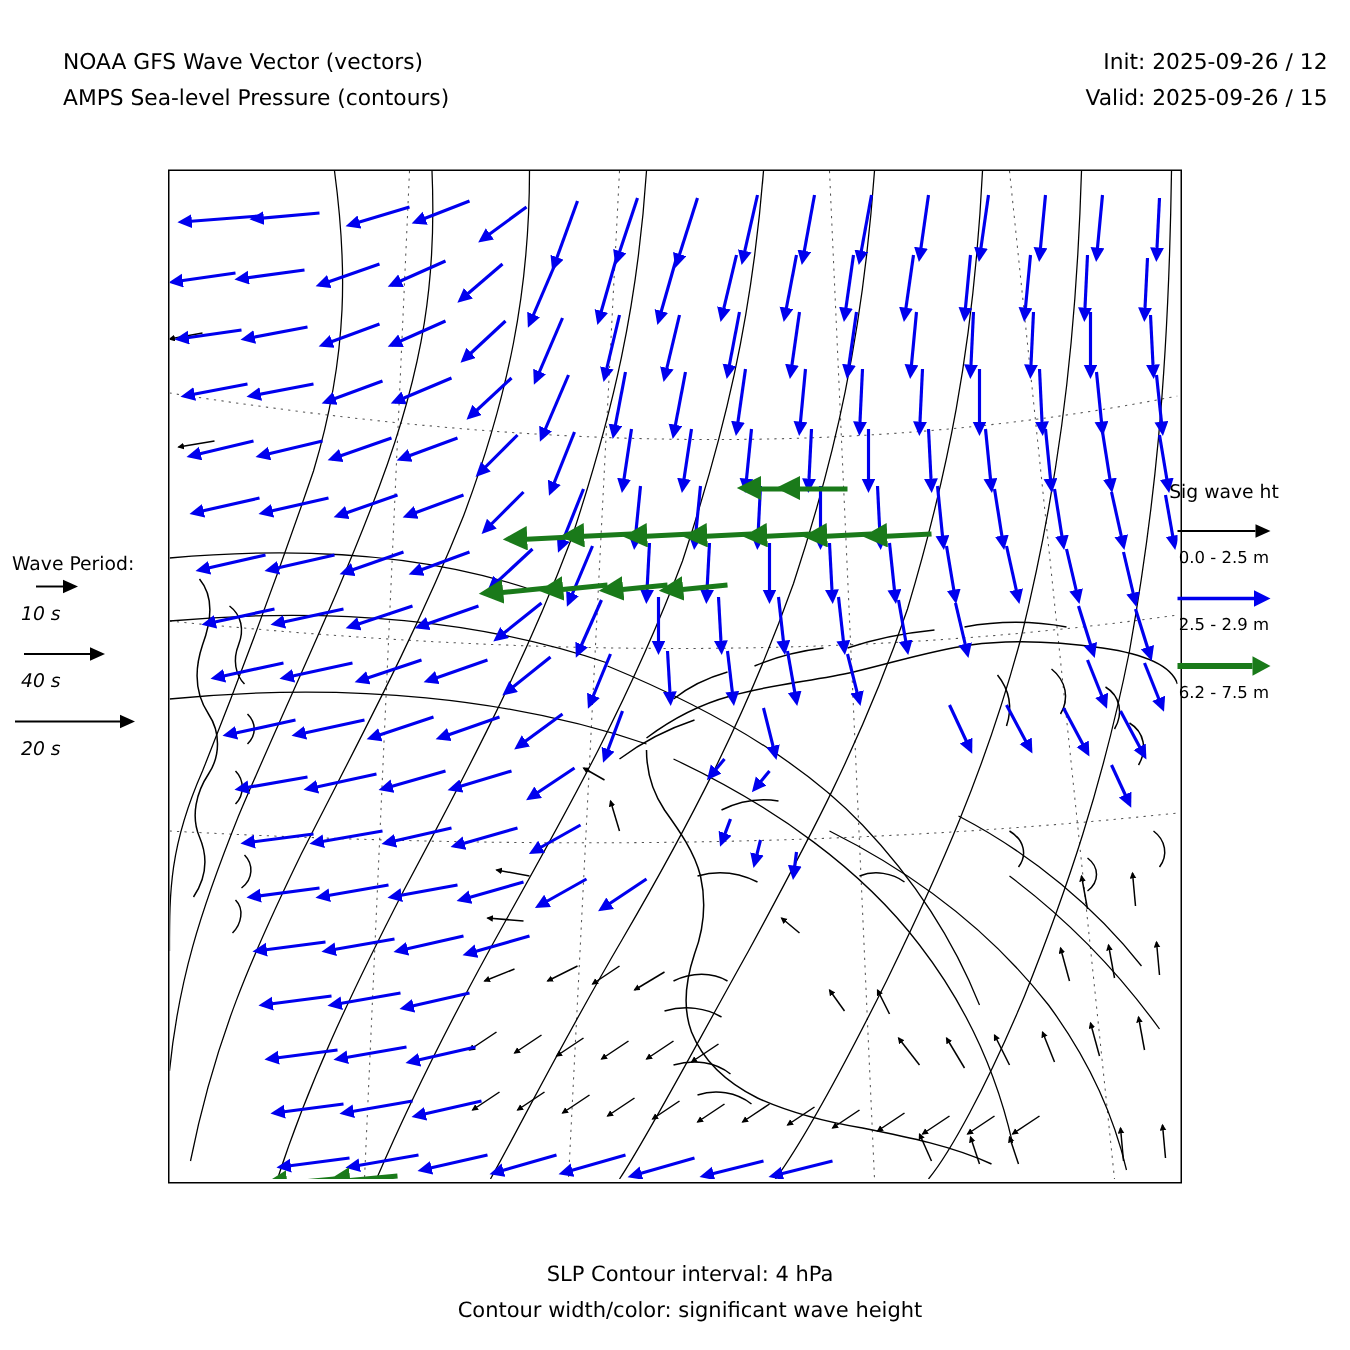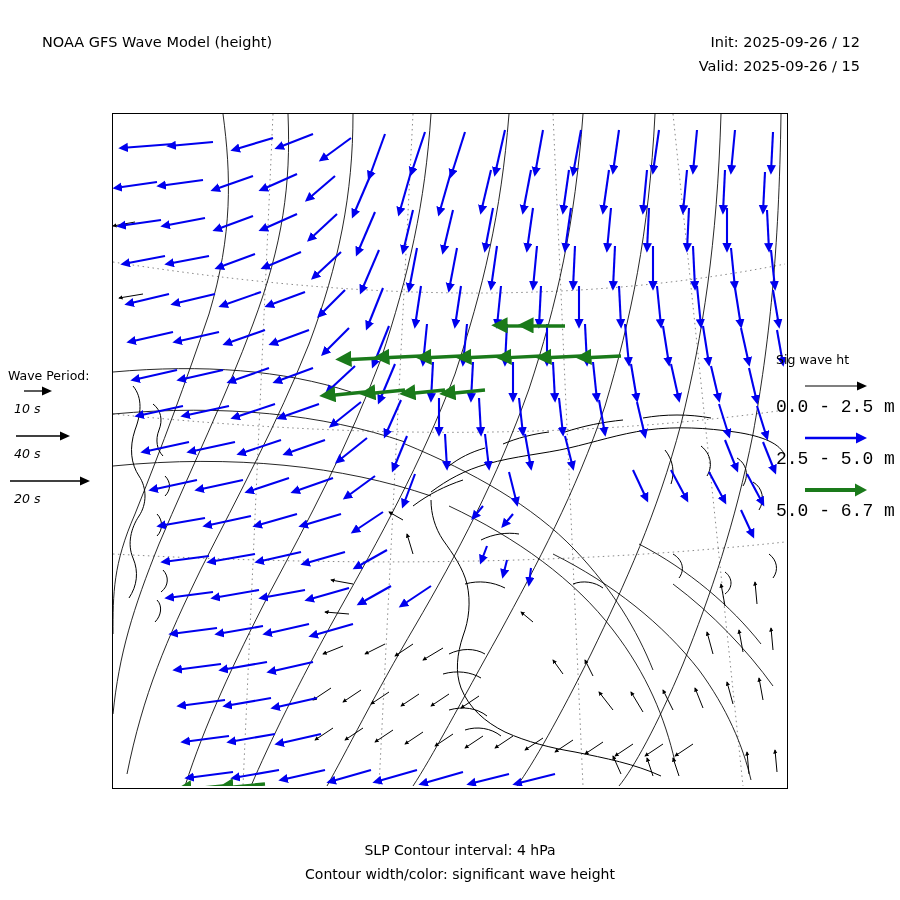--- a/index.html
+++ b/index.html
@@ -6,49 +6,50 @@
   body{
     width:900px;height:900px;
     background:#ffffff;
     font-family:"DejaVu Sans", sans-serif;
     color:#000;
     position:relative;
     overflow:hidden;
   }
   .abs{position:absolute;}
   .ttl-left{left:42px;top:30px;font-size:14.5px;line-height:24px;}
-  .ttl-right{right:40px;top:30px;font-size:14.5px;line-height:24px;text-align:right;margin-left:24px;}
+  .ttl-right{right:15px;top:30px;font-size:14.5px;line-height:24px;text-align:right;margin-left:24px;}
   .ttl-right div,.ttl-left div{white-space:nowrap;}
 
   #map-frame{
     left:112px;top:113px;width:674px;height:674px;
     border:1px solid #000;
     background:#ffffff;
     overflow:hidden;
   }
   #map-frame svg{display:block;}
 
-  .legend-right{right:4px;top:320px;width:120px;text-align:left;margin-top:32px;}
+  .legend-right{right:24px;top:320px;width:120px;text-align:center;}
   .legend-right .lbl{font-size:12.5px;margin:0 0 10px 0;}
   .legend-right .row{margin:0 0 2px 0;height:18px;display:flex;align-items:center;justify-content:center;}
-  .legend-right .cap{font-size:18px;margin:0 0 12px 0;white-space:nowrap;font-family:Liberation Mono, monospace;}
+  .legend-right .cap{font-size:11px;margin:0 0 12px 0;white-space:nowrap;}
 
   .legend-left{left:8px;top:368px;width:100px;}
   .legend-left .lbl{font-size:12.5px;}
   .legend-left .row{height:16px;display:flex;align-items:center;}
   .legend-left .cap{font-size:12.5px;margin:2px 0 12px 6px;font-style:italic;}
 
   .footer{left:0;right:0;bottom:14px;text-align:center;font-size:14px;line-height:24px;}
   .footer div{white-space:nowrap;padding-left:20px;}
 </style>
 </head>
 <body>
 
 <div class="abs ttl-left">
-  <div>NOAA GFS Wave Model (height)</div>
+  <div>NOAA GFS Wave Vector (vectors)</div>
+  <div>AMPS Sea-level Pressure (contours)</div>
 </div>
 
 <div class="abs ttl-right">
   <div>Init: 2025-09-26 / 12</div>
   <div>Valid: 2025-09-26 / 15</div>
 </div>
 
 <div class="abs" id="map-frame">
 <svg width="672" height="672" viewBox="0 0 672 672" xmlns="http://www.w3.org/2000/svg">
   <defs>
@@ -398,29 +399,29 @@
     </svg>
   </div>
   <div class="cap">0.0 -  2.5 m</div>
 
   <div class="row">
     <svg width="70" height="14">
       <line x1="4" y1="7" x2="55" y2="7" stroke="#0000ee" stroke-width="2.4"></line>
       <path d="M55,1.5 L66,7 L55,12.5 z" fill="#0000ee"></path>
     </svg>
   </div>
-  <div class="cap">2.5 -  5.0 m</div>
+  <div class="cap">2.5 -  2.9 m</div>
 
   <div class="row">
     <svg width="70" height="16">
       <line x1="4" y1="8" x2="54" y2="8" stroke="#1a7a1a" stroke-width="4"></line>
       <path d="M54,1.5 L66,8 L54,14.5 z" fill="#1a7a1a"></path>
     </svg>
   </div>
-  <div class="cap">5.0 -  6.7 m</div>
+  <div class="cap">6.2 -  7.5 m</div>
 </div>
 
 <div class="abs legend-left">
   <div class="lbl">Wave Period:</div>
 
   <div class="row">
     <svg width="86" height="14">
       <line x1="16" y1="7" x2="34" y2="7" stroke="#000000" stroke-width="1.3"></line>
       <path d="M34,2.5 L44,7 L34,11.5 z" fill="#000000"></path>
     </svg>

